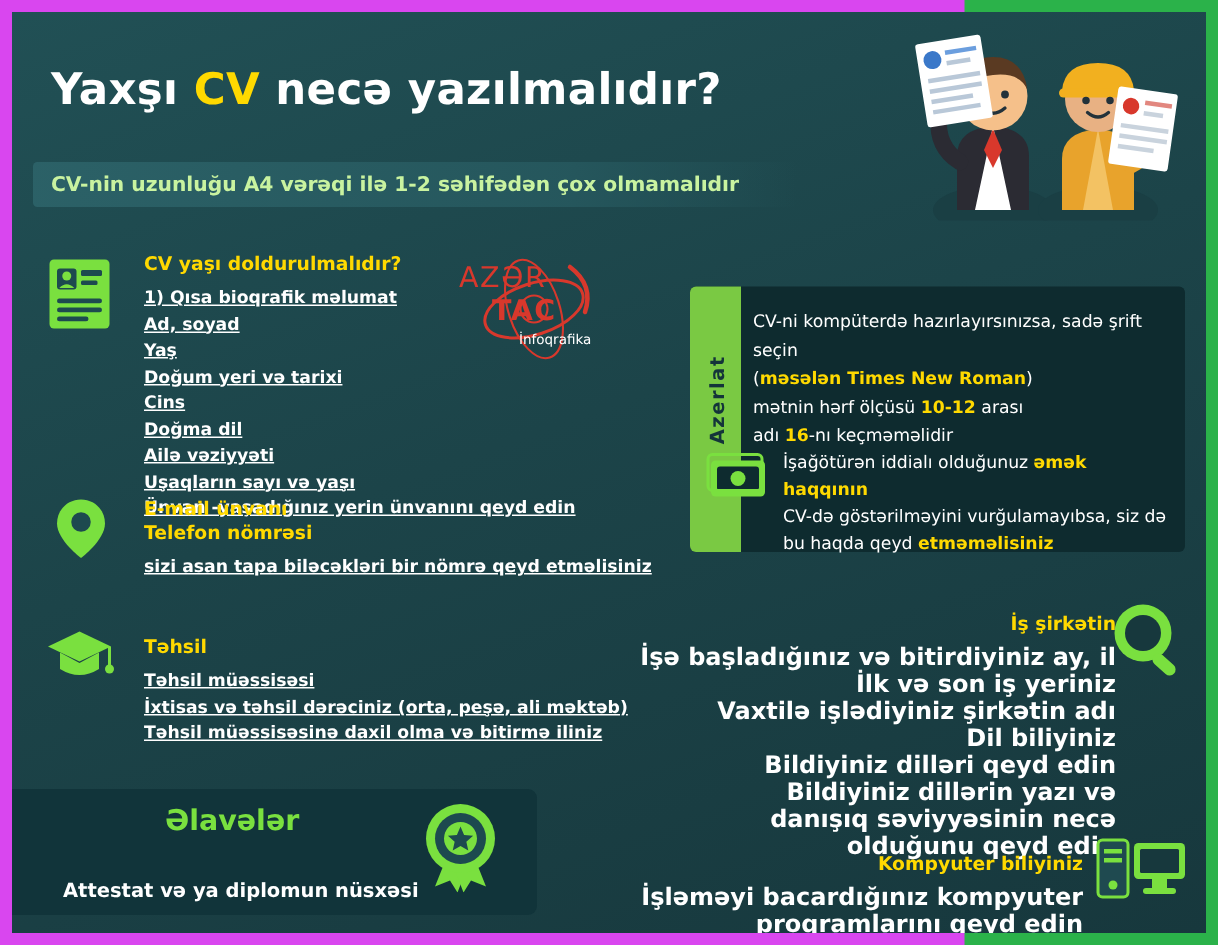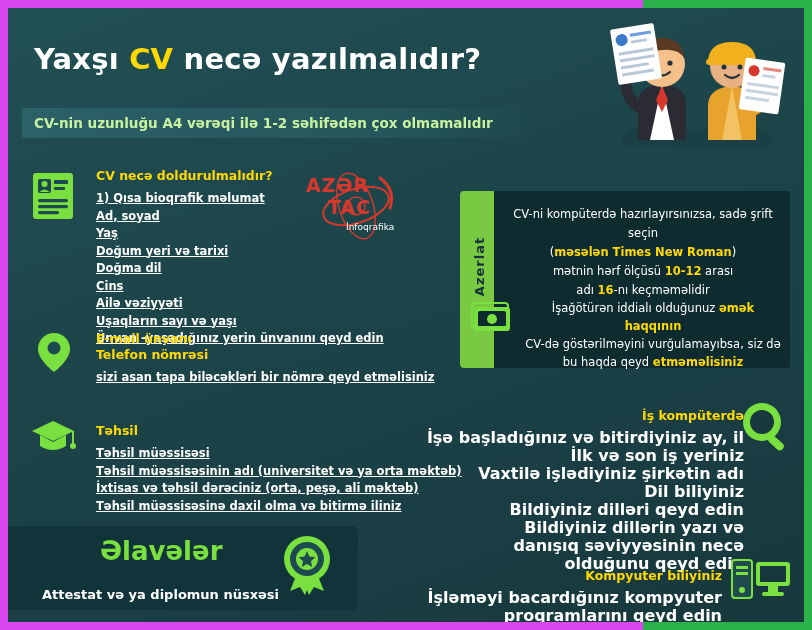--- a/index.html
+++ b/index.html
@@ -95,29 +95,27 @@
     text-align: center;
     color: #123;
     font-weight: bold;
     font-size: 13px;
     letter-spacing: 1px;
     color: #14343a;
   }
   .azpanel .p1 {
     position: absolute;
     left: 42px; top: 14px; width: 282px;
-    text-align: center;
     color: #ffffff;
     font-size: 11.5px;
     line-height: 19px;
   }
   .azpanel .p2 {
     position: absolute;
     left: 62px; top: 108px; width: 262px;
-    text-align: center;
     color: #ffffff;
     font-size: 11.5px;
     line-height: 18px;
   }
   .y { color: #ffd900; font-weight: bold; }
 
   
   .rblk { position: absolute; text-align: right; }
   .rblk .hdr { color: #ffd900; font-weight: bold; font-size: 12.5px; margin-bottom: 6px; }
   .rblk .ln { color: #ffffff; font-size: 16px; line-height: 18px; }
@@ -125,31 +123,31 @@
 
   
   .elav {
     position: absolute;
     left: -10px; top: 518px;
     width: 360px; height: 84px;
     background: #11343a;
     border-radius: 6px;
   }
   .elav-title {
-    position: absolute; left: 92px; top: 528px;
-    color: #7ae03f; font-size: 26px; font-weight: bold;
+    position: absolute; left: 102px; top: 528px;
+    color: #7ae03f; font-size: 19px; font-weight: bold;
   }
   .elav-sub {
     position: absolute; left: 34px; top: 579px;
     color: #ffffff; font-size: 13px; font-weight: bold;
   }
 
   
   .logo { position: absolute; left: 296px; top: 162px; width: 110px; height: 72px; }
-  .logo .t1 { position: absolute; left: 2px; top: 4px; color: #d8382c; font-size: 19px; font-weight: bold; letter-spacing: 1px; }
+  .logo .t1 { position: absolute; left: 2px; top: 4px; color: #d8382c; font-size: 19px; font-weight: normal; letter-spacing: 1px; }
   .logo .t2 { position: absolute; left: 24px; top: 26px; color: #d8382c; font-size: 19px; font-weight: bold; letter-spacing: 1px; }
   .logo .t3 { position: absolute; left: 42px; top: 52px; color: #ffffff; font-size: 9px; }
 </style>
 </head>
 <body>
 
 <div class="canvas">
 <div class="inner">
 
   <div class="title">
@@ -221,27 +219,27 @@
       <path d="M9.5 21 Q14.5 16 19.5 21 Z" fill="#7ae03f"></path>
       <rect x="24" y="9" width="14" height="4" rx="1" fill="#1d4a4f"></rect>
       <rect x="24" y="16" width="11" height="3" rx="1" fill="#1d4a4f"></rect>
       <rect x="8" y="28" width="30" height="3.2" rx="1.6" fill="#1d4a4f"></rect>
       <rect x="8" y="34" width="30" height="3.2" rx="1.6" fill="#1d4a4f"></rect>
       <rect x="8" y="40" width="21" height="3.2" rx="1.6" fill="#1d4a4f"></rect>
     </svg>
   </div>
 
   <div class="blk" style="left:88px; top:160px;">
-    <div class="hdr">CV necə doldurulmalıdır?</div>
+    <div class="hdr">CV yaşı doldurulmalıdır?</div>
     <div class="ln b">1) Qısa bioqrafik məlumat</div>
     <div class="ln b">Ad, soyad</div>
     <div class="ln b">Yaş</div>
     <div class="ln b">Doğum yeri və tarixi</div>
+    <div class="ln b">Cins</div>
     <div class="ln b">Doğma dil</div>
-    <div class="ln b">Cins</div>
     <div class="ln b">Ailə vəziyyəti</div>
     <div class="ln b">Uşaqların sayı və yaşı</div>
     <div class="ln b">Ünvan -yaşadığınız yerin ünvanını qeyd edin</div>
   </div>
 
   <div class="logo">
     <svg width="110" height="72" viewBox="0 0 110 72" style="position:absolute;left:0;top:0;">
       <ellipse cx="52" cy="36" rx="34" ry="17" fill="none" stroke="#d8382c" stroke-width="2" transform="rotate(-18 52 36)"></ellipse>
       <ellipse cx="52" cy="36" rx="17" ry="34" fill="none" stroke="#d8382c" stroke-width="1.4" transform="rotate(-18 52 36)"></ellipse>
       <circle cx="52" cy="36" r="9" fill="none" stroke="#d8382c" stroke-width="1.4"></circle>
@@ -270,21 +268,20 @@
       <path d="M23 3 L44 13 L23 23 L2 13 Z" fill="#7ae03f"></path>
       <path d="M10 17 L10 28 Q23 36 36 28 L36 17 L23 24 Z" fill="#7ae03f"></path>
       <rect x="42" y="13" width="2" height="13" fill="#7ae03f"></rect>
       <circle cx="43" cy="28" r="3" fill="#7ae03f"></circle>
     </svg>
   </div>
 
   <div class="blk" style="left:88px; top:415px;">
     <div class="hdr">Təhsil</div>
     <div class="ln b">Təhsil müəssisəsi</div>
-    <div class="ln b">Təhsil müəssisəsinin adı (universitet və ya orta məktəb)</div>
     <div class="ln b">İxtisas və təhsil dərəciniz (orta, peşə, ali məktəb)</div>
     <div class="ln b">Təhsil müəssisəsinə daxil olma və bitirmə iliniz</div>
   </div>
 
   <div class="azpanel">
     <div class="tab">
       <span>Azerlat</span>
     </div>
     <div class="p1">
       <div>CV-ni kompüterdə hazırlayırsınızsa, sadə şrift seçin</div>
@@ -311,21 +308,21 @@
 
   <div class="icn" style="left:730px; top:392px;">
     <svg width="54" height="52" viewBox="0 0 54 52">
       <circle cx="24" cy="22" r="19" fill="#7ae03f"></circle>
       <circle cx="24" cy="22" r="12" fill="#17383d"></circle>
       <rect x="34" y="34" width="18" height="8" rx="4" fill="#7ae03f" transform="rotate(42 34 34)"></rect>
     </svg>
   </div>
 
   <div class="rblk" style="right:60px; top:400px; width:360px;">
-    <div class="hdr">İş kompüterdə</div>
+    <div class="hdr">İş şirkətin</div>
     <div class="ln b">İşə başladığınız və bitirdiyiniz ay, il</div>
     <div class="ln b">İlk və son iş yeriniz</div>
     <div class="ln b">Vaxtilə işlədiyiniz şirkətin adı</div>
     <div class="ln b">Dil biliyiniz</div>
     <div class="ln b">Bildiyiniz dilləri qeyd edin</div>
     <div class="ln b">Bildiyiniz dillərin yazı və</div>
     <div class="ln b">danışıq səviyyəsinin necə</div>
     <div class="ln b">olduğunu qeyd edin</div>
   </div>
 

